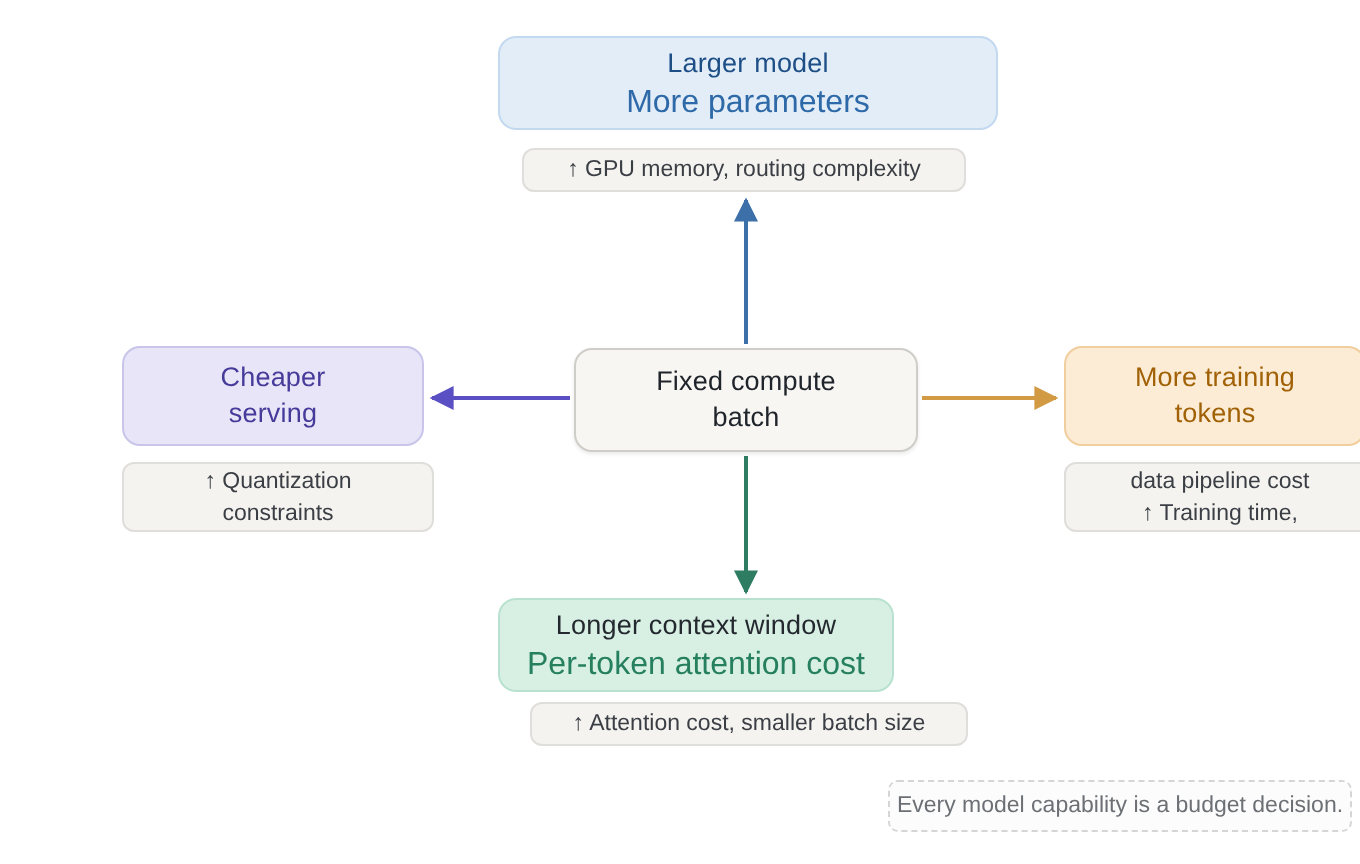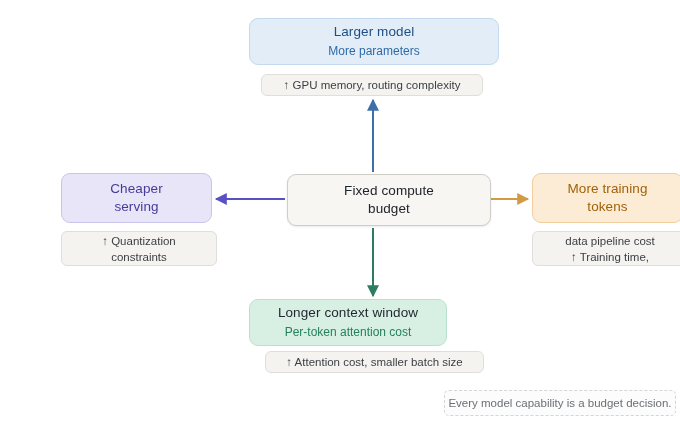--- a/index.html
+++ b/index.html
@@ -39,30 +39,30 @@
     justify-content: center;
     text-align: center;
     border: 1px solid transparent;
   }
   .node .title {
     font-size: 13.5px;
     line-height: 18px;
     letter-spacing: 0.1px;
   }
   .node .subtitle {
-    font-size: 12px;
+    font-size: 16px;
     line-height: 17px;
     margin-top: 2px;
   }
 
   
   #node-center {
     left: 243px;
     top: 174px;
-    width: 204px;
+    width: 172px;
     height: 52px;
     background: #f7f6f3;
     border-color: #cfcdc7;
     box-shadow: 0 1px 2px rgba(0,0,0,0.09);
   }
   #node-center .title { color: #20242b; }
 
   
   #node-top {
     left: 205px;
@@ -193,21 +193,21 @@
     <div class="title">Cheaper</div>
     <div class="title">serving</div>
   </div>
   <div class="caption" id="caption-left">
     <span>↑ Quantization</span>
     <span>constraints</span>
   </div>
 
   <div class="node" id="node-center">
     <div class="title">Fixed compute</div>
-    <div class="title">budget</div>
+    <div class="title">batch</div>
   </div>
 
   <div class="node" id="node-right">
     <div class="title">More training</div>
     <div class="title">tokens</div>
   </div>
   <div class="caption" id="caption-right">
     <span>data pipeline cost</span>
     <span>↑ Training time,</span>
   </div>

